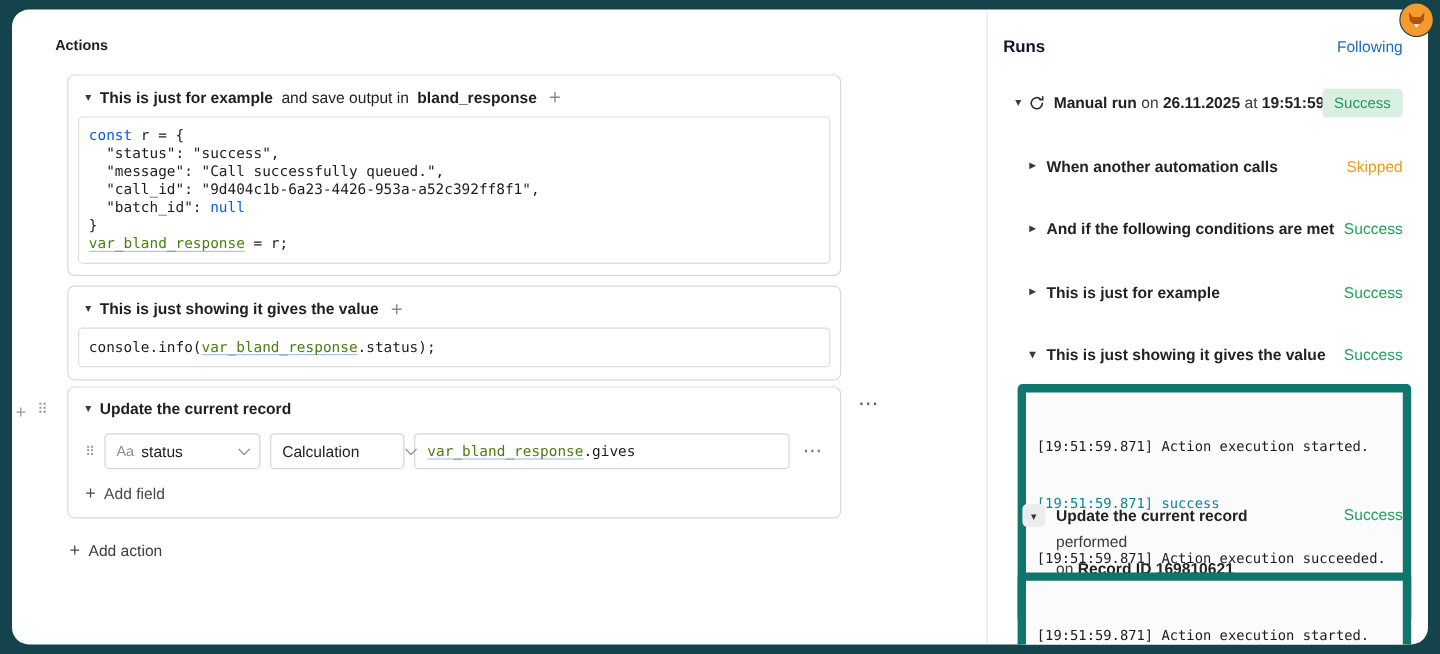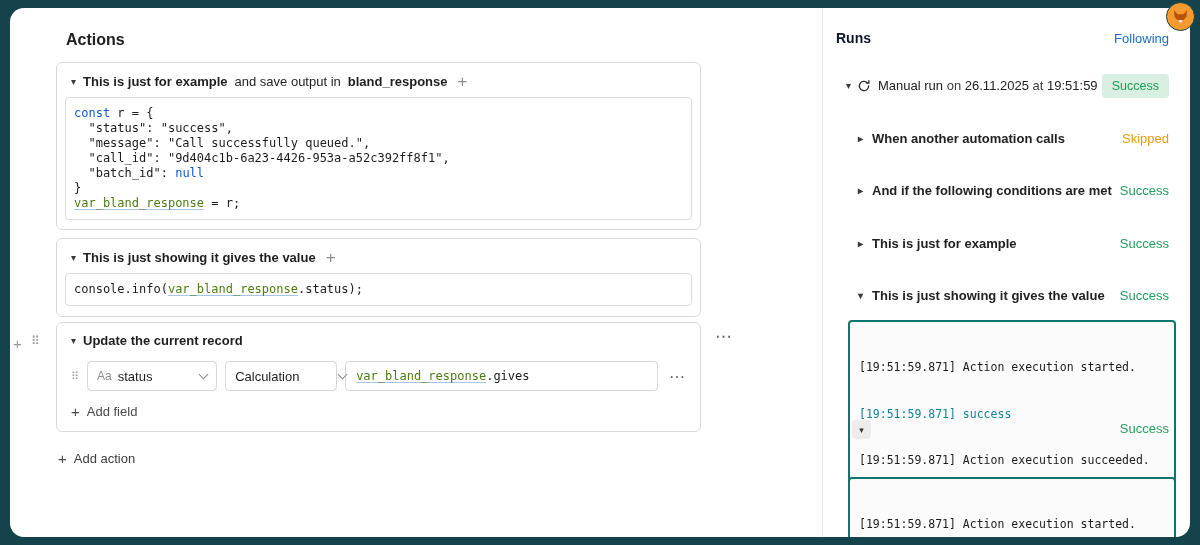--- a/index.html
+++ b/index.html
@@ -11,21 +11,21 @@
     color:#1f1f1f;
     overflow:hidden;
   }
   .card {
     position:absolute; left:10px; top:8px; width:1180px; height:529px;
     background:#ffffff; border-radius:14px; overflow:hidden;
   }
   .divider { position:absolute; left:812px; top:0; bottom:0; width:1px; background:#e6e6e6; }
 
   
-  .actions-title { position:absolute; left:56px; top:23px; font-size:16px; font-weight:bold; color:#202020; }
+  .actions-title { position:absolute; left:36px; top:23px; font-size:12px; font-weight:bold; color:#202020; }
 
   .block {
     position:absolute; left:46px; width:645px;
     border:1px solid #d9d9d9; border-radius:6px; background:#fff;
     padding-bottom:9px;
   }
   .block1 { top:54px; }
   .block2 { top:230px; padding-bottom:10px; }
   .block3 { top:314px; padding-bottom:12px; }
 
@@ -75,39 +75,39 @@
 
   .gutter-plus { position:absolute; left:3px; top:327px; color:#999; font-size:15px; cursor:pointer; }
   .gutter-drag { position:absolute; left:21px; top:326px; color:#999; font-size:12px; cursor:grab; }
   .block3-menu { position:absolute; left:705px; top:318px; color:#5c5c5c; font-size:17px; letter-spacing:1px; cursor:pointer; }
 
   
   .runs-title { position:absolute; left:826px; top:22px; font-size:14px; font-weight:bold; color:#0f172a; }
   .following { position:absolute; right:21px; top:23px; font-size:13px; color:#1b6ec2; cursor:pointer; }
 
   .run-header { position:absolute; left:836px; top:70px; display:flex; align-items:center; gap:6px; font-size:13px; color:#222; }
-  .run-header b { font-weight:normal; }
+  .run-header b { font-weight:bold; }
   .history-icon { display:inline-flex; margin-right:1px; }
 
   .run-badge {
     position:absolute; right:21px; top:66px;
     background:#d8efe1; color:#1f9a58; font-size:12.5px;
     padding:5px 10px; border-radius:4px;
   }
 
   .run-row { position:absolute; left:848px; display:flex; align-items:center; gap:9px; font-size:13px; color:#222; font-weight:bold; cursor:pointer; }
   .rr0 { top:123px; } .rr1 { top:175px; } .rr2 { top:228px; } .rr3 { top:280px; }
   .row-status { position:absolute; right:21px; font-size:13px; }
   .st0 { top:123px;margin-left:28px; } .st1 { top:175px; } .st2 { top:228px; } .st3 { top:280px; } .st4 { top:413px; }
   .ok { color:#23a05d; }
   .skipped { color:#eb9d0e; }
 
   .log {
     position:absolute; left:838px; width:328px;
-    background:#fbfbfb; border:2px solid #0f766e; border-radius:4px;
+    background:#fbfbfb; border:7px solid #0f766e; border-radius:4px;
     padding:7px 9px;
     font-family:"DejaVu Sans Mono", monospace; font-size:11.5px; line-height:15.5px;
     color:#1c1c1c; white-space:pre;
   }
   .log1 { top:312px; }
   .log2 { top:469px; }
   .log-info { color:#0c8599; }
 
   .update-row { position:absolute; left:842px; top:411px; display:flex; gap:9px; font-size:13px; color:#222; width:250px; }
   .caret-box {
@@ -241,20 +241,27 @@
   <div class="row-status st3 ok">Success</div>
 
   <div class="log log1">
     <div class="code-line">[19:51:59.871] Action execution started.</div>
     <div class="code-line log-info">[19:51:59.871] success</div>
     <div class="code-line">[19:51:59.871] Action execution succeeded.</div>
   </div>
 
   <div class="update-row">
     <span class="caret-box">▾</span>
+    <span class="update-text">
+      <b>Update the current record</b>
+      <span class="lite">performed</span>
+      <br>
+      <span class="lite">on</span>
+      <b>Record ID 169810621</b>
+    </span>
   </div>
   <div class="row-status st4 ok">Success</div>
 
   <div class="log log2">
     <div class="code-line">[19:51:59.871] Action execution started.</div>
     
   </div>
 </div>
 
 <div class="avatar">

